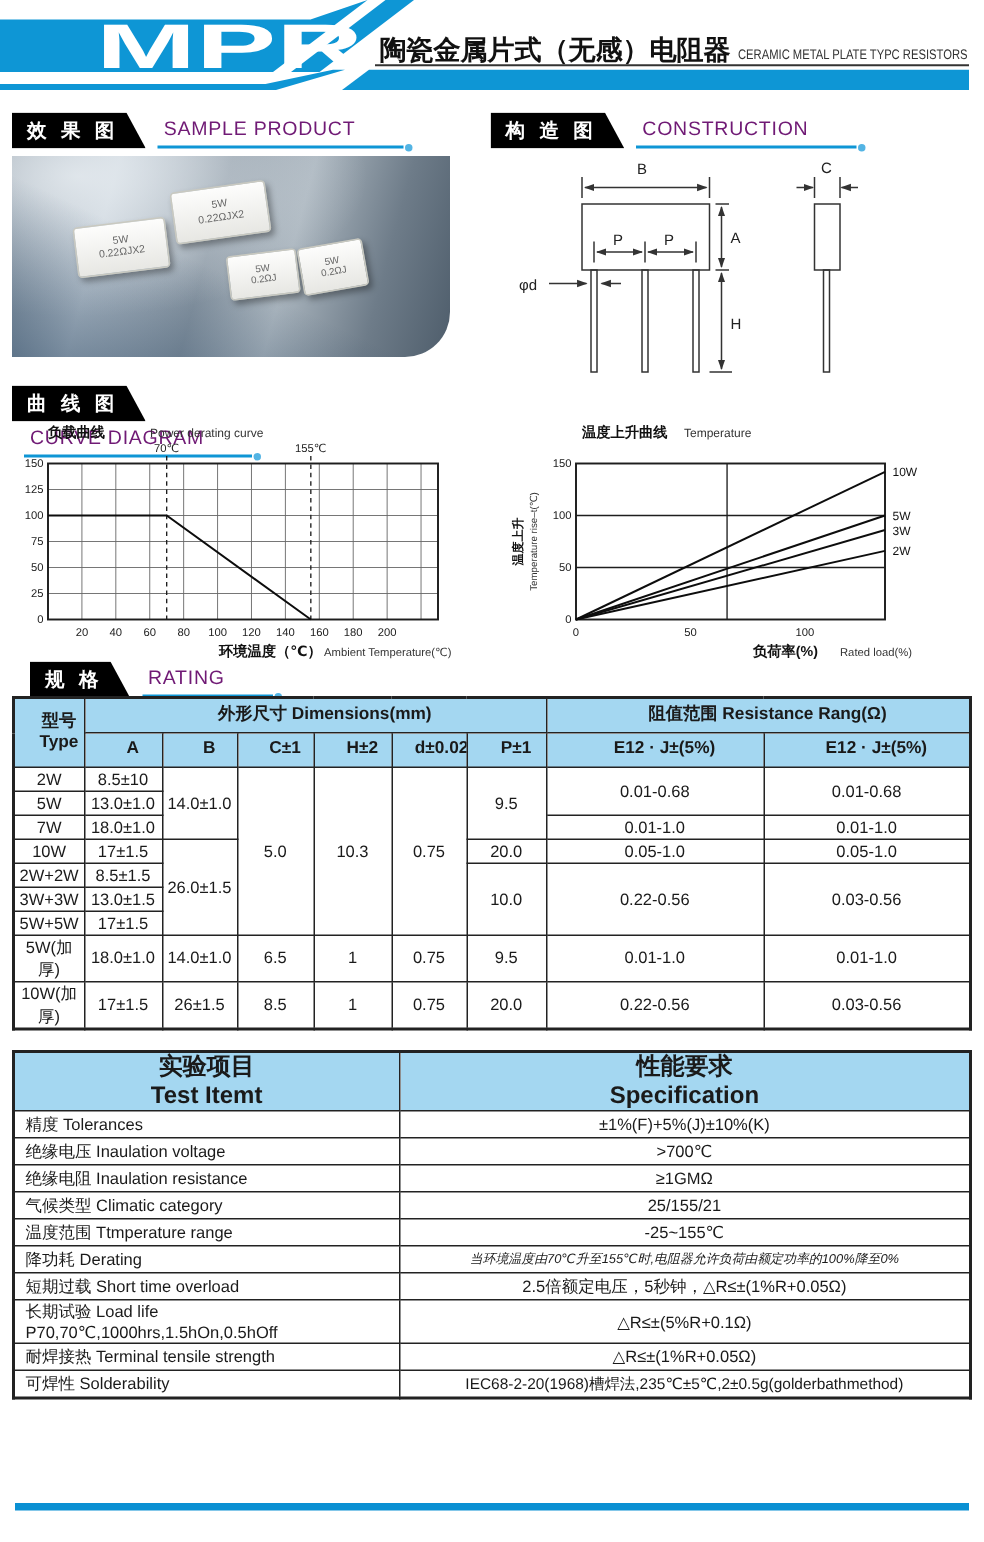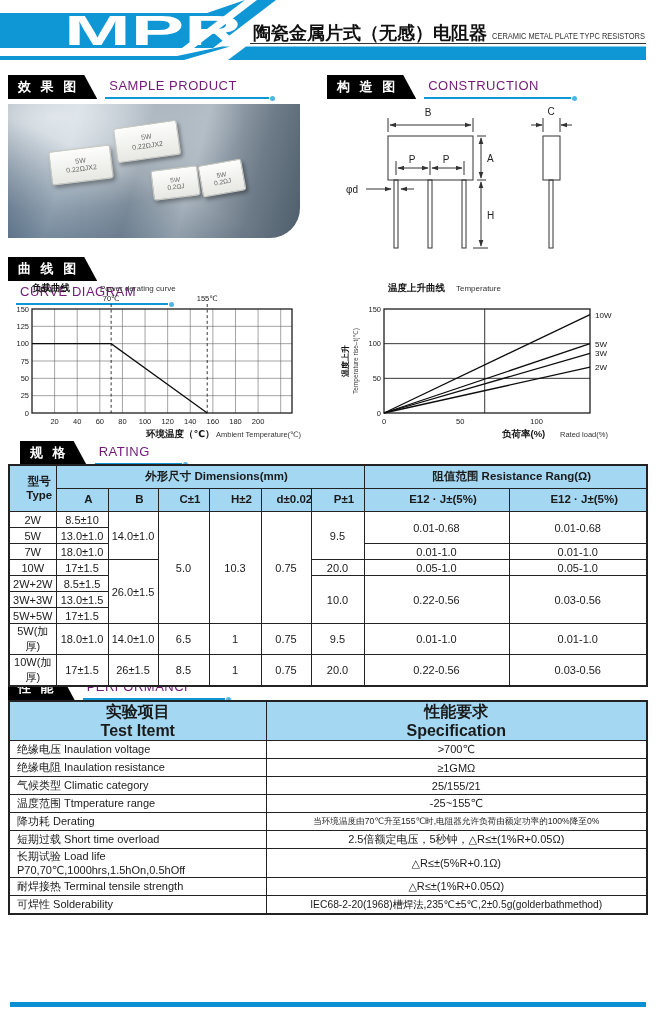--- a/index.html
+++ b/index.html
@@ -47,21 +47,21 @@
   table{border-collapse:collapse;table-layout:fixed;border:2px solid #222;background:#fff;}
   th,td{border:1px solid #222;text-align:center;padding:0 2px;overflow:hidden;}
   thead th{background:#a4d7f1;font-weight:bold;white-space:pre-line;line-height:1.2;}
   #rating-table{position:absolute;left:8px;top:464px;width:640px;font-size:11px;}
   #rating-table thead th{height:22px;font-size:11.5px;padding-left:15px;}
   #rating-table tbody td{height:15px;}
   #perf-table{position:absolute;left:8px;top:700px;width:640px;font-size:11px;}
   #perf-table thead th{height:34px;font-size:16px;}
   #perf-table tbody td{height:17px;}
   #perf-table tbody td:first-child{text-align:left;padding-left:7px;}
-  td.xs{font-size:8.6px;}
+  td.xs{font-size:8.6px;font-style:italic;}
   td.sm{font-size:10.3px;}
 
   #footer-rule{position:absolute;left:10px;top:1002px;width:636px;height:5px;background:#0a90d3;}
 </style>
 </head>
 <body>
 
 <div id="page">
 
   <svg width="656" height="70" viewBox="0 0 656 70" style="position:absolute;left:0;top:0;">
@@ -83,24 +83,20 @@
     <div class="sec-flag">构 造 图</div>
     <div class="sec-en"><span>CONSTRUCTION</span><i class="sec-line"></i></div>
   </div>
   <div class="sec" style="left:8px;top:257px;flex-direction:column;">
     <div class="sec-flag">曲 线 图</div>
     <div class="sec-en"><span>CURVE DIAGRAM</span><i class="sec-line"></i></div>
   </div>
   <div class="sec" style="left:20px;top:441px;">
     <div class="sec-flag">规 格</div>
     <div class="sec-en"><span>RATING</span><i class="sec-line"></i></div>
-  </div>
-  <div class="sec" style="left:8px;top:676px;">
-    <div class="sec-flag">性 能</div>
-    <div class="sec-en"><span>PERFORMANCF</span><i class="sec-line"></i></div>
   </div>
 
   <div id="photo">
     <div class="res" style="left:42px;top:44px;width:60px;height:32px;font-size:7px;transform:rotate(-7deg);">5W
 0.22ΩJX2</div>
     <div class="res" style="left:107px;top:20px;width:62px;height:33px;font-size:7px;transform:rotate(-8deg);">5W
 0.22ΩJX2</div>
     <div class="res" style="left:144px;top:64px;width:45px;height:28px;font-size:6.5px;transform:rotate(-7deg);">5W
 0.2ΩJ</div>
     <div class="res" style="left:192px;top:58px;width:42px;height:30px;font-size:6.5px;transform:rotate(-10deg);">5W
@@ -336,20 +332,24 @@
       <thead>
         <tr>
           <th>实验项目
 Test Itemt</th>
           <th>性能要求
 Specification</th>
         </tr>
       </thead>
       <tbody>
         <tr>
+          <td>精度 Tolerances</td>
+          <td>±1%(F)+5%(J)±10%(K)</td>
+        </tr>
+        <tr>
           <td>绝缘电压 Inaulation voltage</td>
           <td>&gt;700℃</td>
         </tr>
         <tr>
           <td>绝缘电阻 Inaulation resistance</td>
           <td>≥1GMΩ</td>
         </tr>
         <tr>
           <td>气候类型 Climatic category</td>
           <td>25/155/21</td>

